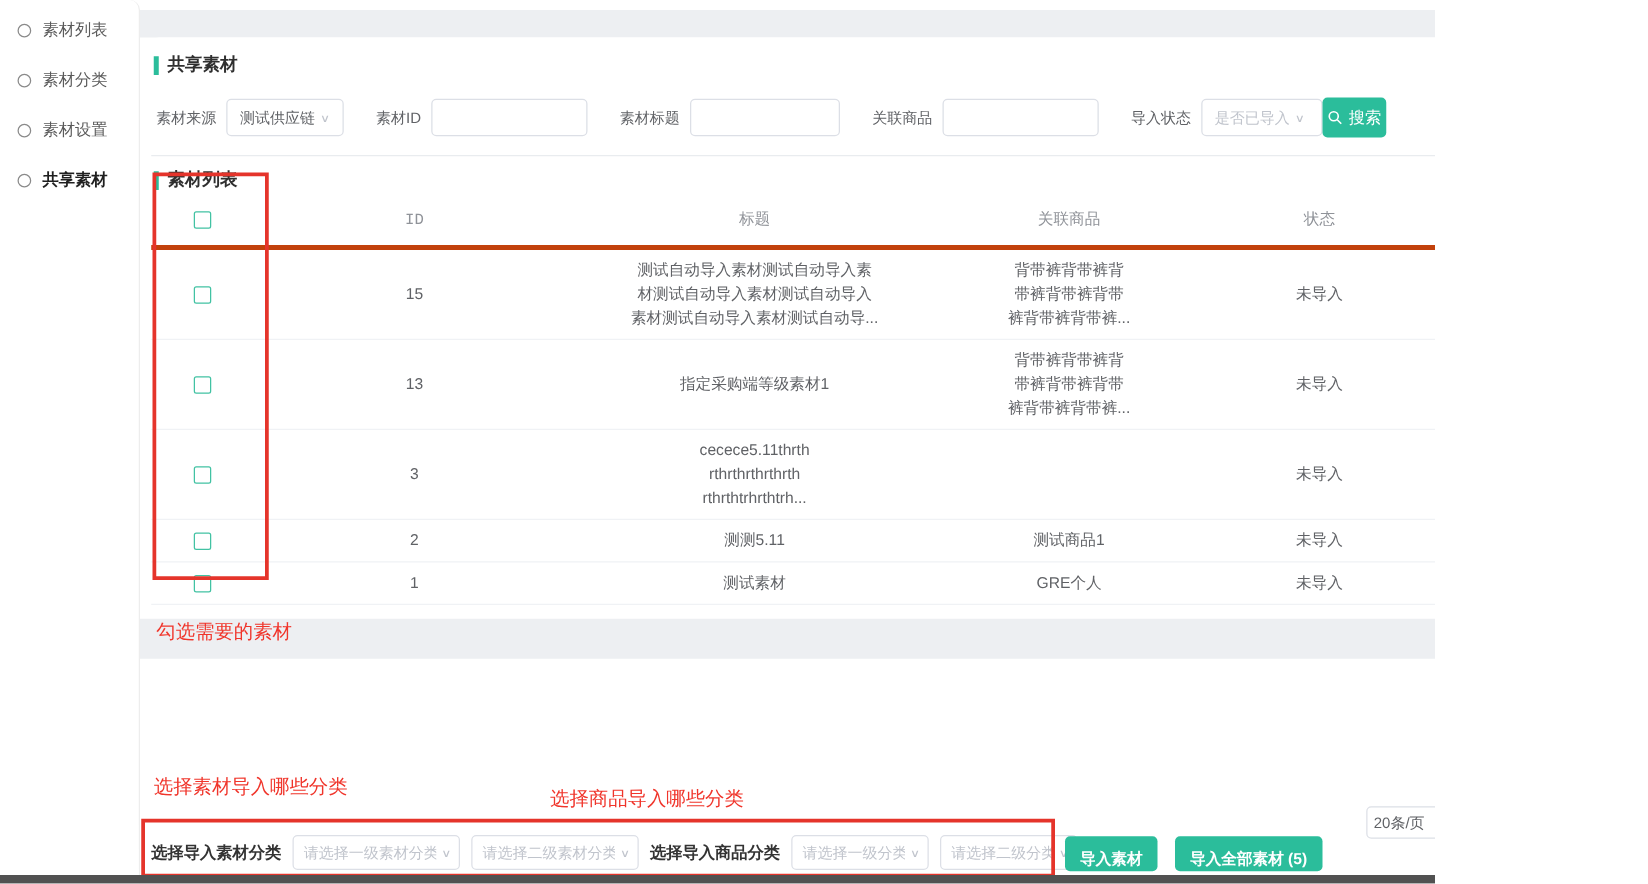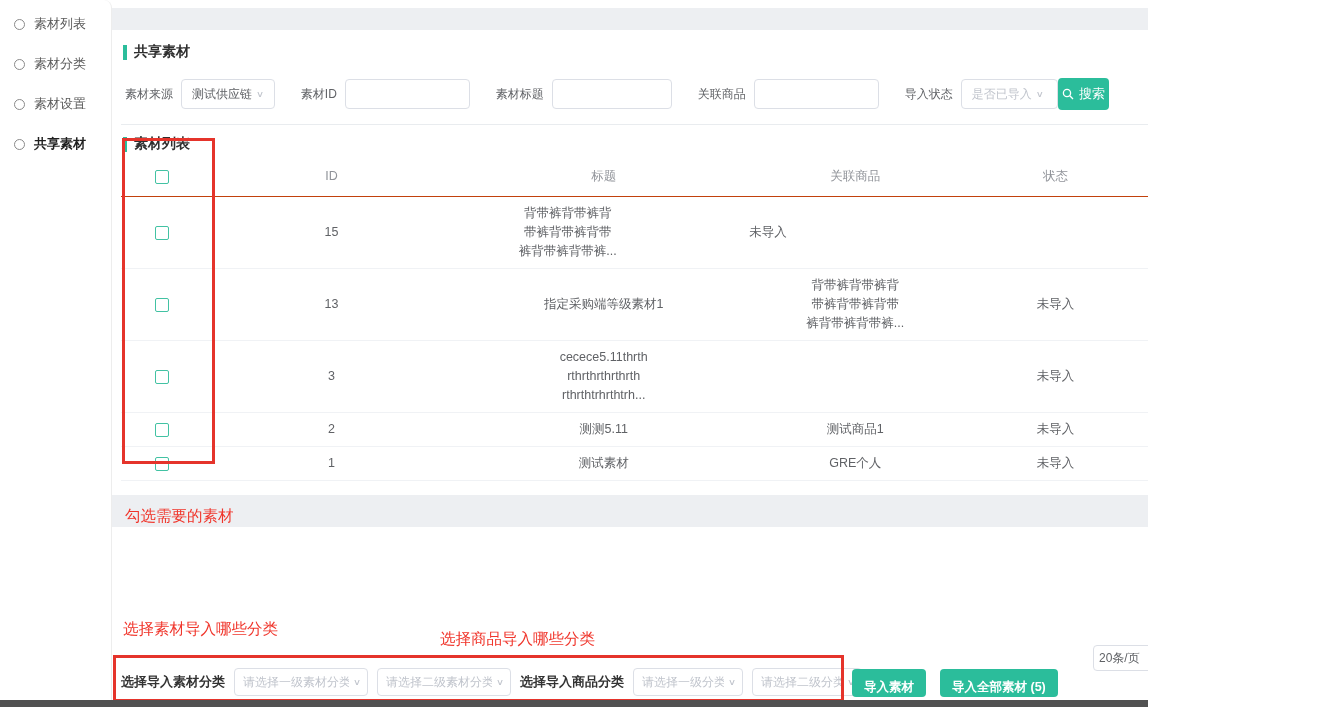--- a/index.html
+++ b/index.html
@@ -33,33 +33,33 @@
   .f-input { width:125px; padding:0 8px; font-size:12px; color:#606266; }
   .gap24 { width:26px; flex:0 0 auto; }
   .search-btn { margin-left:auto; margin-right:39px; height:32px; width:76px; background:#2bbd9b; color:#fff; border:none; border-radius:4px; font-size:13px; display:flex; align-items:center; justify-content:center; gap:5px; cursor:pointer; }
 
   .divider { margin-top:14px; border-bottom:1px solid #e9ecef; }
   .sec-head2 { margin-top:9px; }
 
   
   .tbl { margin-top:3px; width:100%; font-size:12.5px; color:#606266; }
   .trow { display:flex; align-items:center; border-bottom:1px solid #f0f2f5; }
-  .thead { color:#909399; border-bottom:1px solid #c2410c; }
+  .thead { color:#909399; border-bottom:4px solid #c2410c;font-family:Liberation Mono, monospace; }
   .thead .tc { padding:10px 0; }
   .tc { text-align:center; padding:7px 0; line-height:19px; }
   .c-check { width:8%; }
   .c-id { width:25%; }
   .c-title { width:28%; }
   .c-prod { width:21%; }
   .c-status { width:18%; }
   .pre { white-space:pre-line; }
   .cbx { display:inline-block; width:14px; height:14px; border:1px solid #42c2a3; border-radius:2px; background:#fff; vertical-align:middle; cursor:pointer; }
 
   
-  .hint-band { position:absolute; left:112px; top:495px; right:0; height:32px; background:#edeff2; z-index:2; display:flex; align-items:flex-end; }
+  .hint-band { position:absolute; left:112px; top:495px; right:0; height:32px; background:#edeff2; z-index:2; display:flex; align-items:flex-start; }
   .red-text { color:#f0352b; font-size:15.5px; white-space:nowrap; }
   .hint-band .red-text { margin-left:13px; }
   .red-t1 { position:absolute; left:123px; top:619px; z-index:2; }
   .red-t2 { position:absolute; left:440px; top:629px; z-index:2; }
 
   
   .red-rect-col { position:absolute; left:122px; top:138px; width:93px; height:326px; border:3px solid #e5342b; z-index:5; pointer-events:none; }
   .red-rect-bar { position:absolute; left:113px; top:655px; width:731px; height:47px; border:3px solid #e5342b; z-index:4; pointer-events:none; }
 
   
@@ -163,20 +163,23 @@
         <div class="tc c-check"><span class="cbx"></span></div>
         <div class="tc c-id">ID</div>
         <div class="tc c-title">标题</div>
         <div class="tc c-prod">关联商品</div>
         <div class="tc c-status">状态</div>
       </div>
 
       <div class="trow">
         <div class="tc c-check"><span class="cbx"></span></div>
         <div class="tc c-id">15</div>
+        <div class="tc c-title pre">测试自动导入素材测试自动导入素
+材测试自动导入素材测试自动导入
+素材测试自动导入素材测试自动导...</div>
         <div class="tc c-prod pre">背带裤背带裤背
 带裤背带裤背带
 裤背带裤背带裤...</div>
         <div class="tc c-status">未导入</div>
       </div>
 
       <div class="trow">
         <div class="tc c-check"><span class="cbx"></span></div>
         <div class="tc c-id">13</div>
         <div class="tc c-title pre">指定采购端等级素材1</div>

